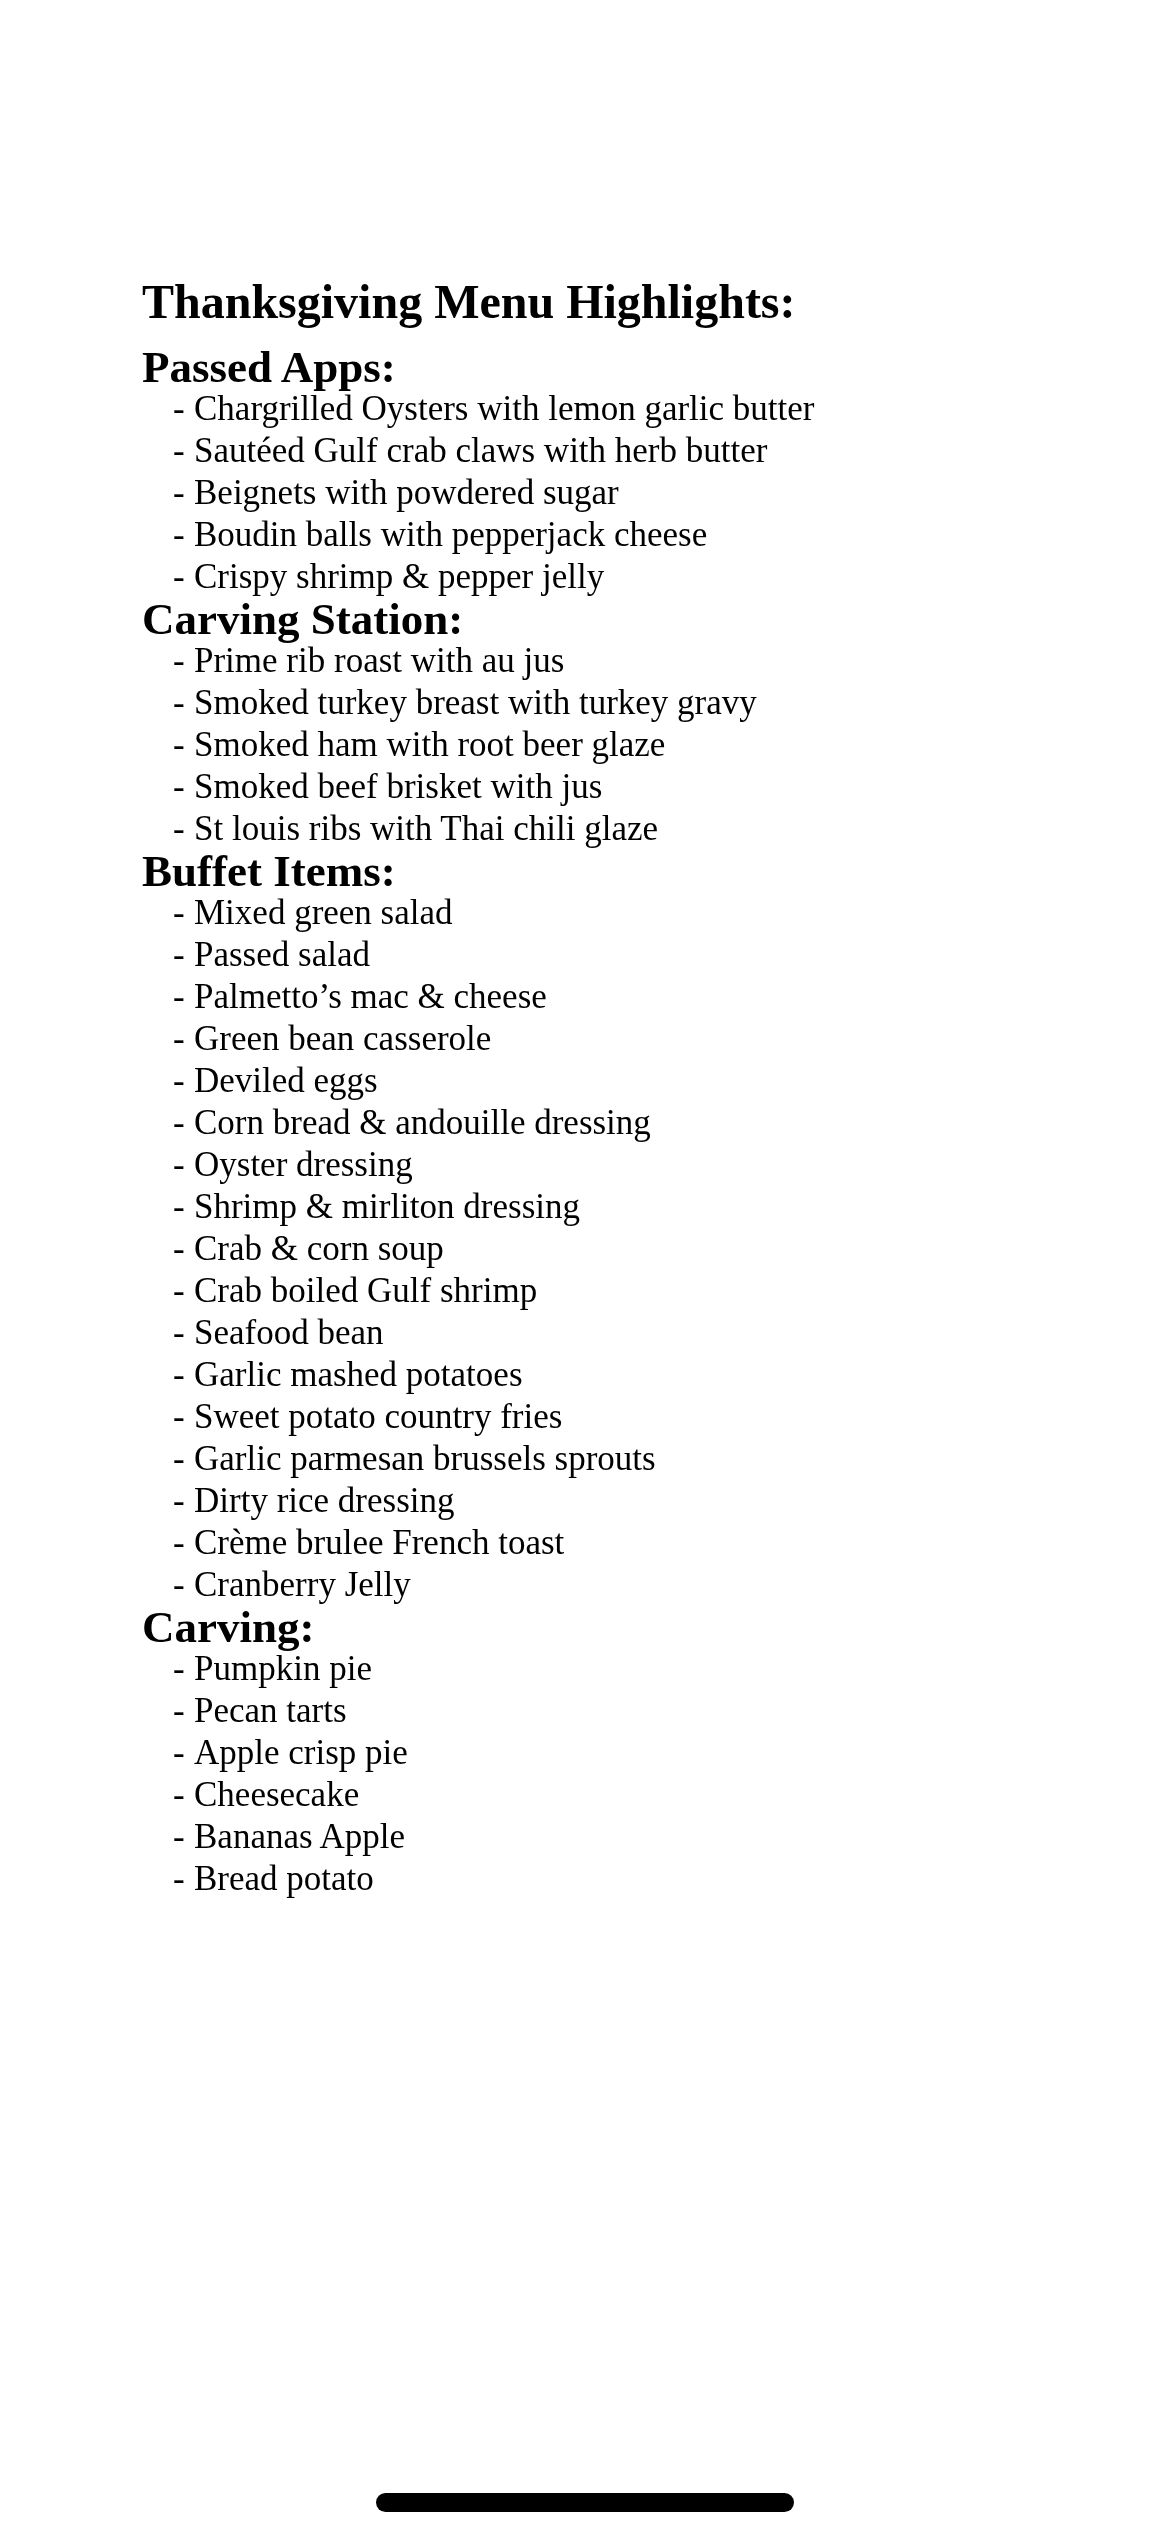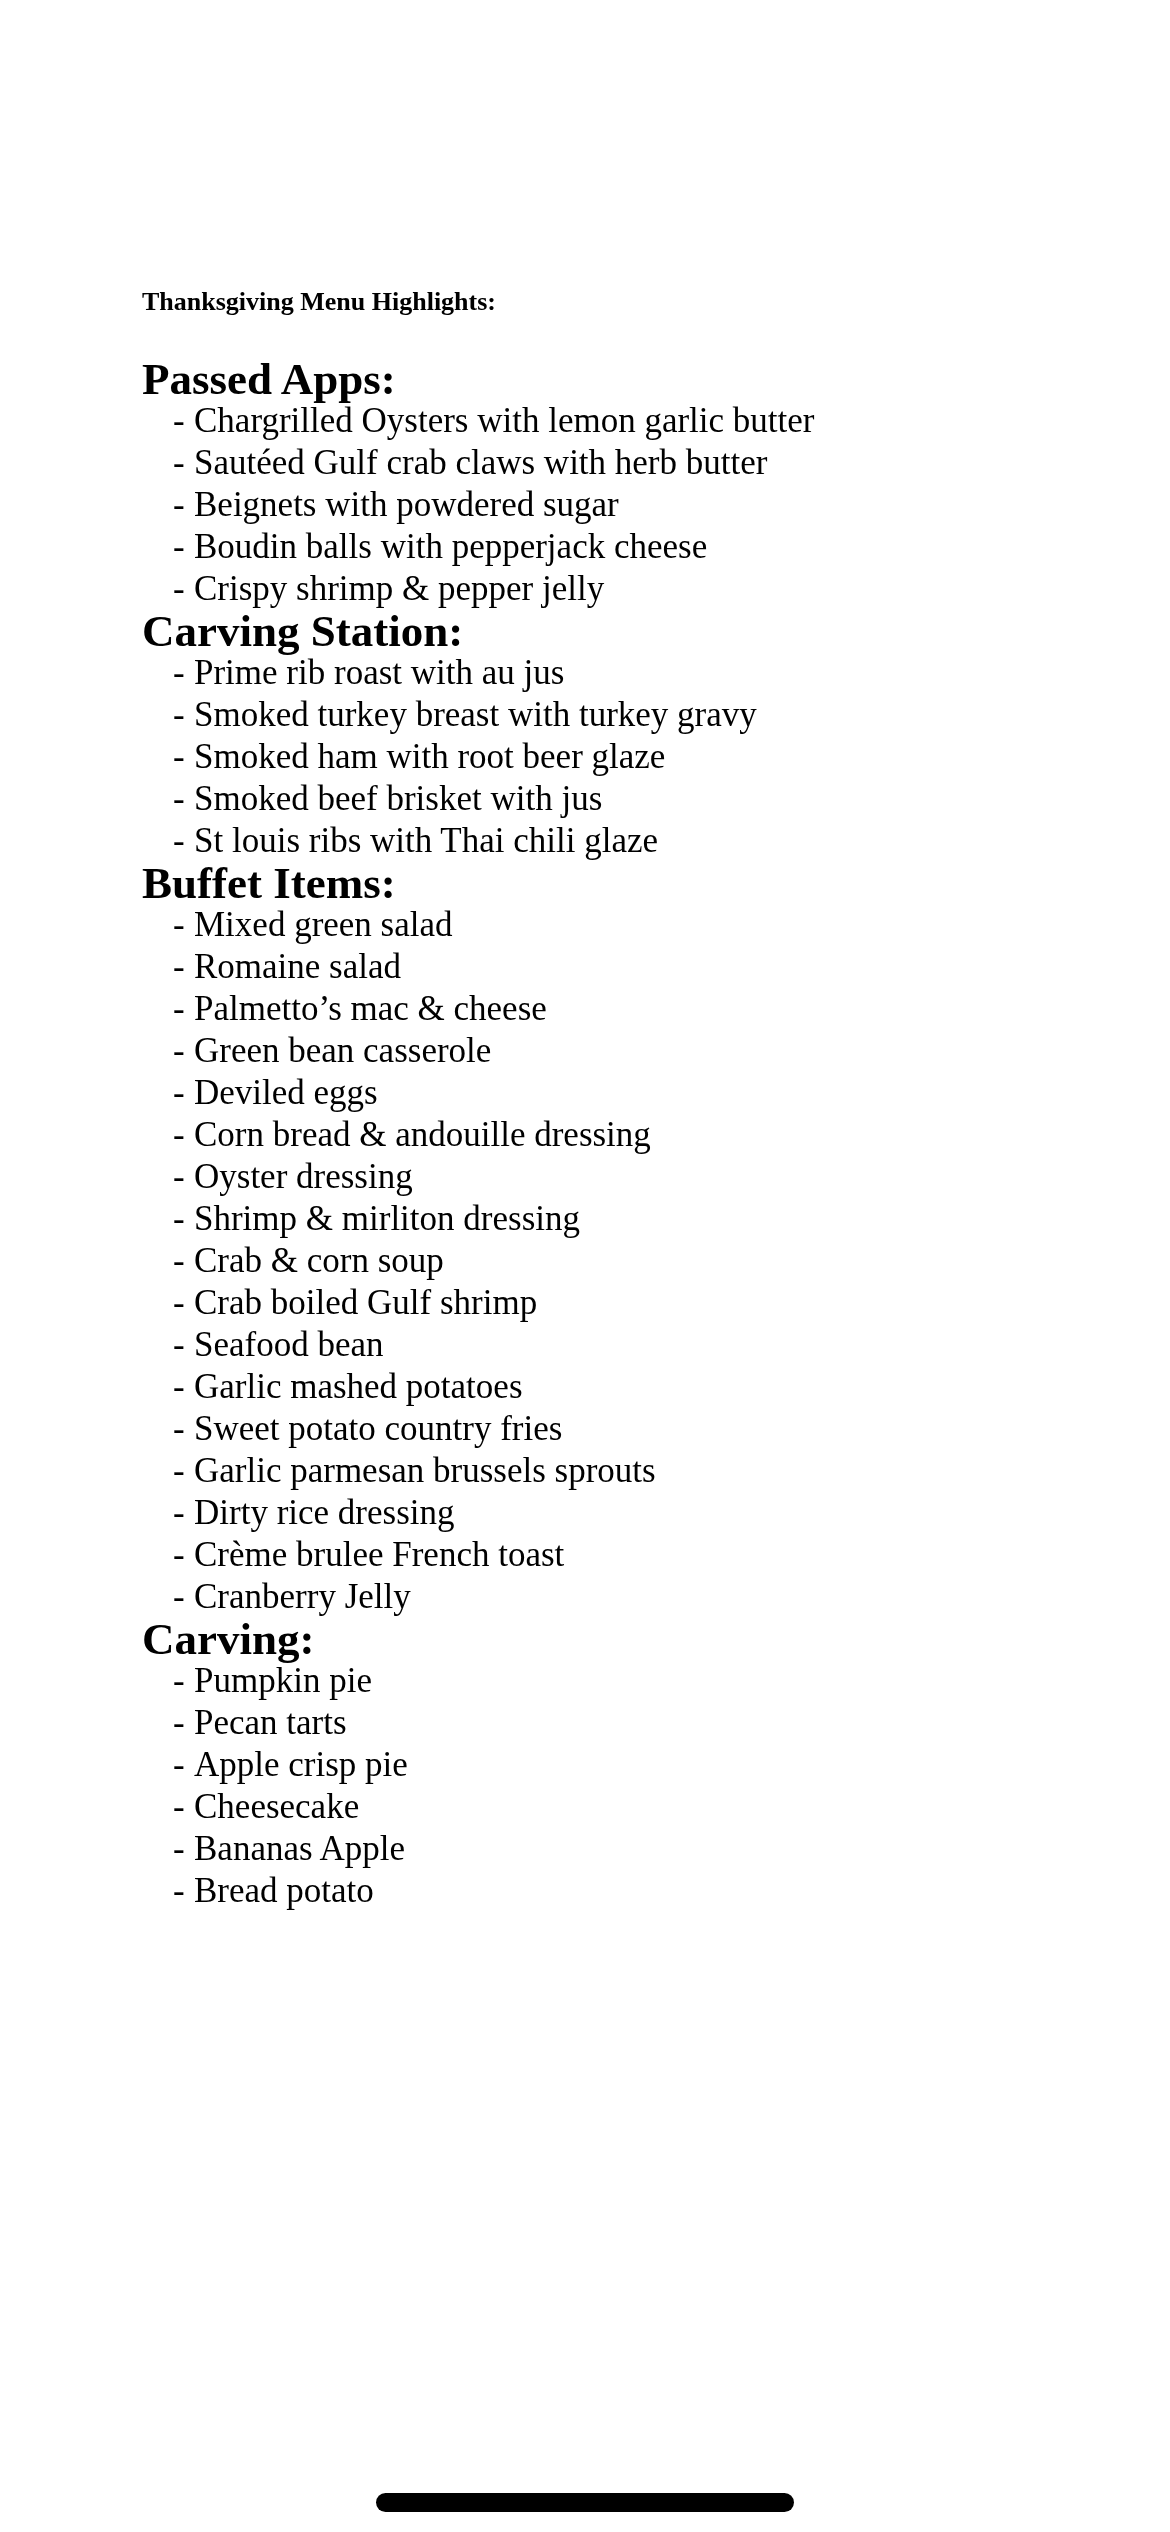--- a/index.html
+++ b/index.html
@@ -16,22 +16,22 @@
     font-family: "Liberation Serif", "DejaVu Serif", serif;
     -webkit-font-smoothing: antialiased;
   }
   .page {
     position: absolute;
     top: 0; left: 0; right: 0;
     padding: 278px 60px 0 142px;
     box-sizing: border-box;
   }
   .doc-title {
-    margin: 0 0 32px 0;
-    font-size: 26px;
+    margin: 0 0 20px 0;
+    font-size: 48px;
     line-height: 48px;
     font-weight: 700;
     white-space: nowrap;
   }
   .section-header {
     font-weight: 700;
     font-size: 45px;
     line-height: 42px;
     white-space: nowrap;
   }
@@ -90,21 +90,21 @@
 
   <div class="item"><span class="dash">-</span><span class="item-text">St louis ribs with Thai chili glaze</span></div>
 </div>
   </div>
 
   <div class="section">
     <div class="section-header">Buffet Items:</div>
     <div class="items">
   <div class="item"><span class="dash">-</span><span class="item-text">Mixed green salad</span></div>
 
-  <div class="item"><span class="dash">-</span><span class="item-text">Romaine salad</span></div>
+  <div class="item"><span class="dash">-</span><span class="item-text">Passed salad</span></div>
 
   <div class="item"><span class="dash">-</span><span class="item-text">Palmetto’s mac &amp; cheese</span></div>
 
   <div class="item"><span class="dash">-</span><span class="item-text">Green bean casserole</span></div>
 
   <div class="item"><span class="dash">-</span><span class="item-text">Deviled eggs</span></div>
 
   <div class="item"><span class="dash">-</span><span class="item-text">Corn bread &amp; andouille dressing</span></div>
 
   <div class="item"><span class="dash">-</span><span class="item-text">Oyster dressing</span></div>

